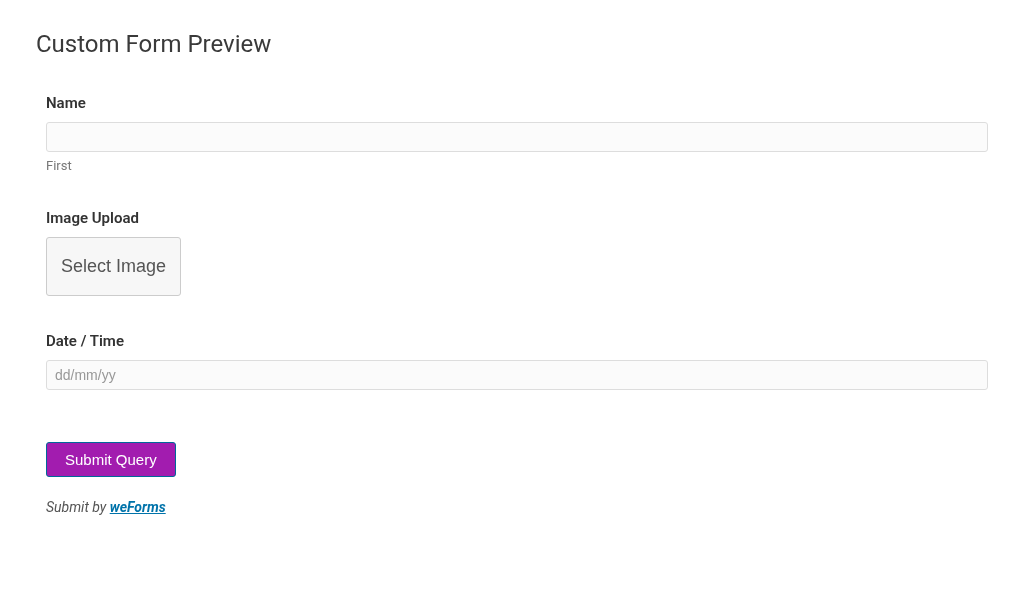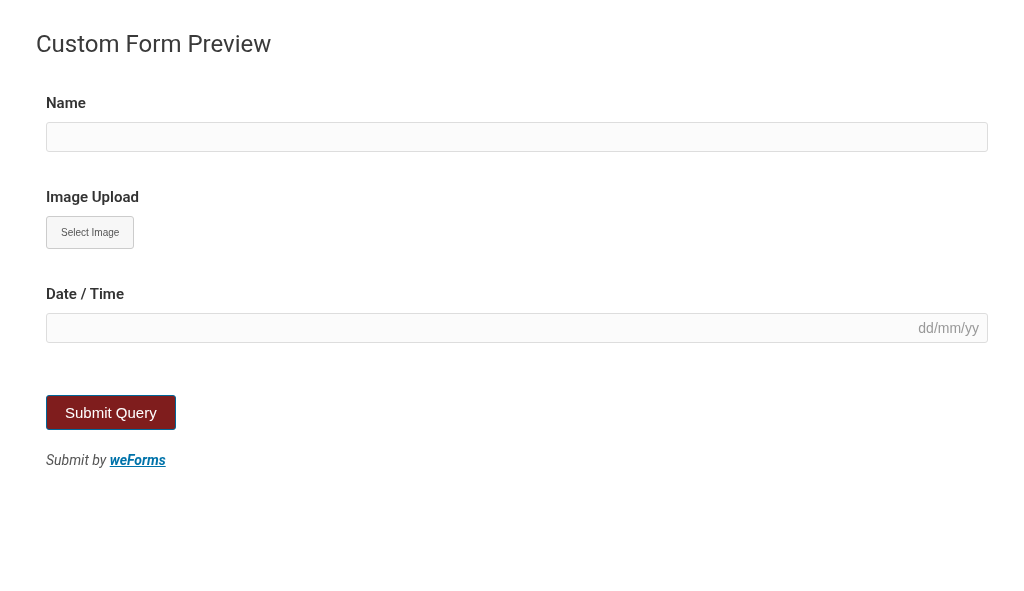--- a/index.html
+++ b/index.html
@@ -42,42 +42,41 @@
   }
   .text-input {
     width: 100%;
     height: 30px;
     padding: 4px 8px;
     font-size: 14px;
     border: 1px solid #ddd;
     border-radius: 3px;
     background: #fbfbfb;
     color: #333;
-    text-align: right;
   }
   .text-input::placeholder {
     color: #999;
   }
   .sublabel {
     font-size: 13px;
     color: #777;
     margin-top: 6px;
     display: block;
   }
   .select-image-btn {
     background: #f7f7f7;
     border: 1px solid #ccc;
     color: #555;
-    font-size: 10px;
-    padding: 10px 14px;
+    font-size: 18px;
+    padding: 18px 14px;
     border-radius: 3px;
     cursor: pointer;
   }
   .submit-btn {
-    background: #7f1d1d;
+    background: #a21caf;
     border: 1px solid #006799;
     color: #fff;
     font-size: 15px;
     padding: 8px 18px;
     border-radius: 3px;
     cursor: pointer;
     margin-top: 12px;
   }
   .powered-by {
     margin-top: 22px;
@@ -102,20 +101,21 @@
 
 <h1 class="page-title">Custom Form Preview</h1>
 
 <div class="form-area">
 
   <div class="field-group">
     <label class="field-label">Name</label>
     <div class="name-row">
       <div class="name-col">
         <input type="text" class="text-input" value="" style="">
+        <span class="sublabel">First</span>
       </div>
     </div>
   </div>
 
 
   <div class="field-group">
     <label class="field-label">Image Upload</label>
     <button type="button" class="select-image-btn">Select Image</button>
   </div>
 

